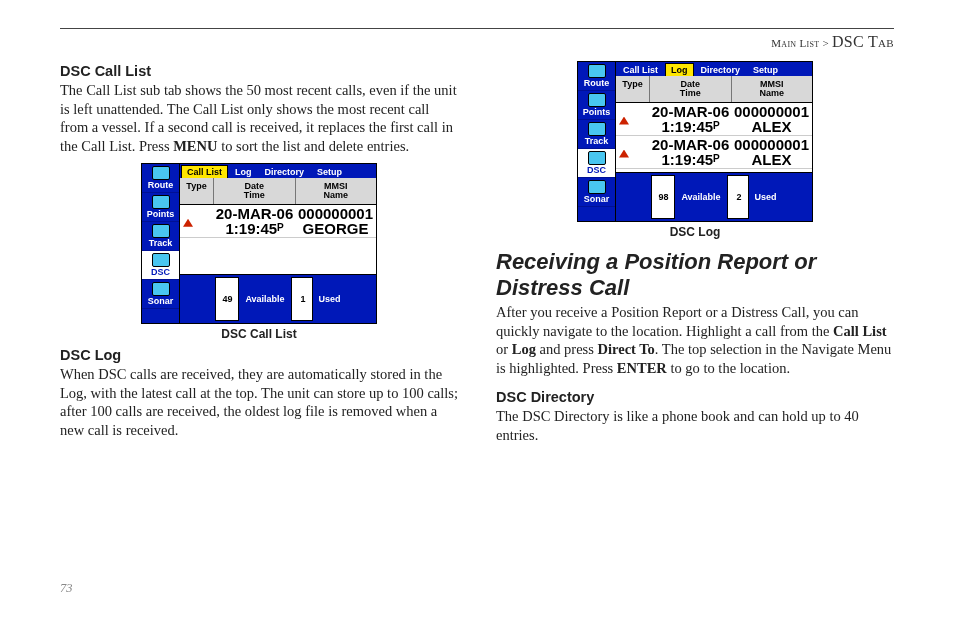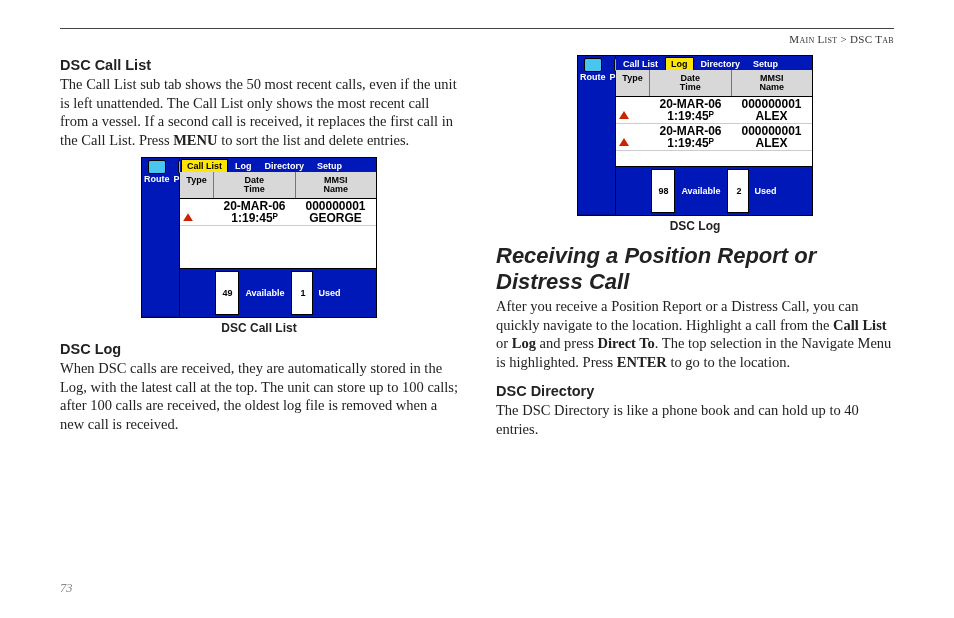--- a/index.html
+++ b/index.html
@@ -18,21 +18,21 @@
     margin-bottom: 4px;
   }
   .hdr-text {
     text-align: right;
     font-size: 11px;
     font-variant: small-caps;
     color: #333;
     letter-spacing: .3px;
     margin-bottom: 10px;
   }
-  .hdr-text .part2 { font-size: 11px; }
+  .hdr-text .part2 { font-size: 16px; }
   .cols { display: flex; gap: 38px; }
   .col { flex: 1; min-width: 0; }
   .h-bold {
     font-family: Arial, Helvetica, sans-serif;
     font-weight: 700;
     font-size: 14.5px;
     margin-top: 2px;
     margin-bottom: 2px;
   }
   .h-italic {
@@ -65,21 +65,21 @@
     text-align: left;
   }
   .dev-row { display: flex; align-items: stretch; }
   .sidebar {
     width: 38px;
     background: #0018b8;
     color: #fff;
     font-weight: bold;
     font-size: 9px;
     display: flex;
-    flex-direction: row;
+    flex-direction: column;
     border-right: 1px solid #000;
   }
   .sb-item {
     padding: 2px 2px 2px 2px;
     text-align: center;
     border-bottom: 1px solid #001096;
     line-height: 1;
   }
   .sb-icon {
     width: 18px; height: 14px; margin: 0 auto 1px auto;
@@ -106,21 +106,21 @@
   .tabs-b { background: #d8d8d8; color:#000; display:flex; border-bottom:1px solid #000; }
   .thcell {
     flex:1; text-align:center; font-size:9px; font-weight:bold;
     border-right:1px solid #777; padding:4px 0; line-height:1;
   }
   .thcell:last-child{border-right:none;}
   .listarea {
     flex:1; background:#fff; min-height: 70px;
     border-bottom: 1px solid #000;
   }
-  .listrow { display:flex; align-items:flex-end; font-size:12px; border-bottom:1px solid #ccc; padding:1px 0;}
+  .listrow { display:flex; align-items:center; font-size:15px; border-bottom:1px solid #ccc; padding:1px 0;}
   .lr-icon { width:16px; text-align:center; }
   .lr-icon .boat { display:inline-block; width:10px; height:8px; background:#c20; clip-path: polygon(0 100%, 50% 0, 100% 100%);}
   .lr-type { width:18px; }
   .lr-dt { flex:1; text-align:center; font-weight:bold; line-height:1; }
   .lr-nm { flex:1; text-align:center; font-weight:bold; line-height:1; }
   .statusbar {
     background:#0018b8; color:#fff; display:flex; align-items:center;
     justify-content:center; gap:6px; padding:2px 4px; font-size:9px; font-weight:bold;
   }
   .statusbar .box {

